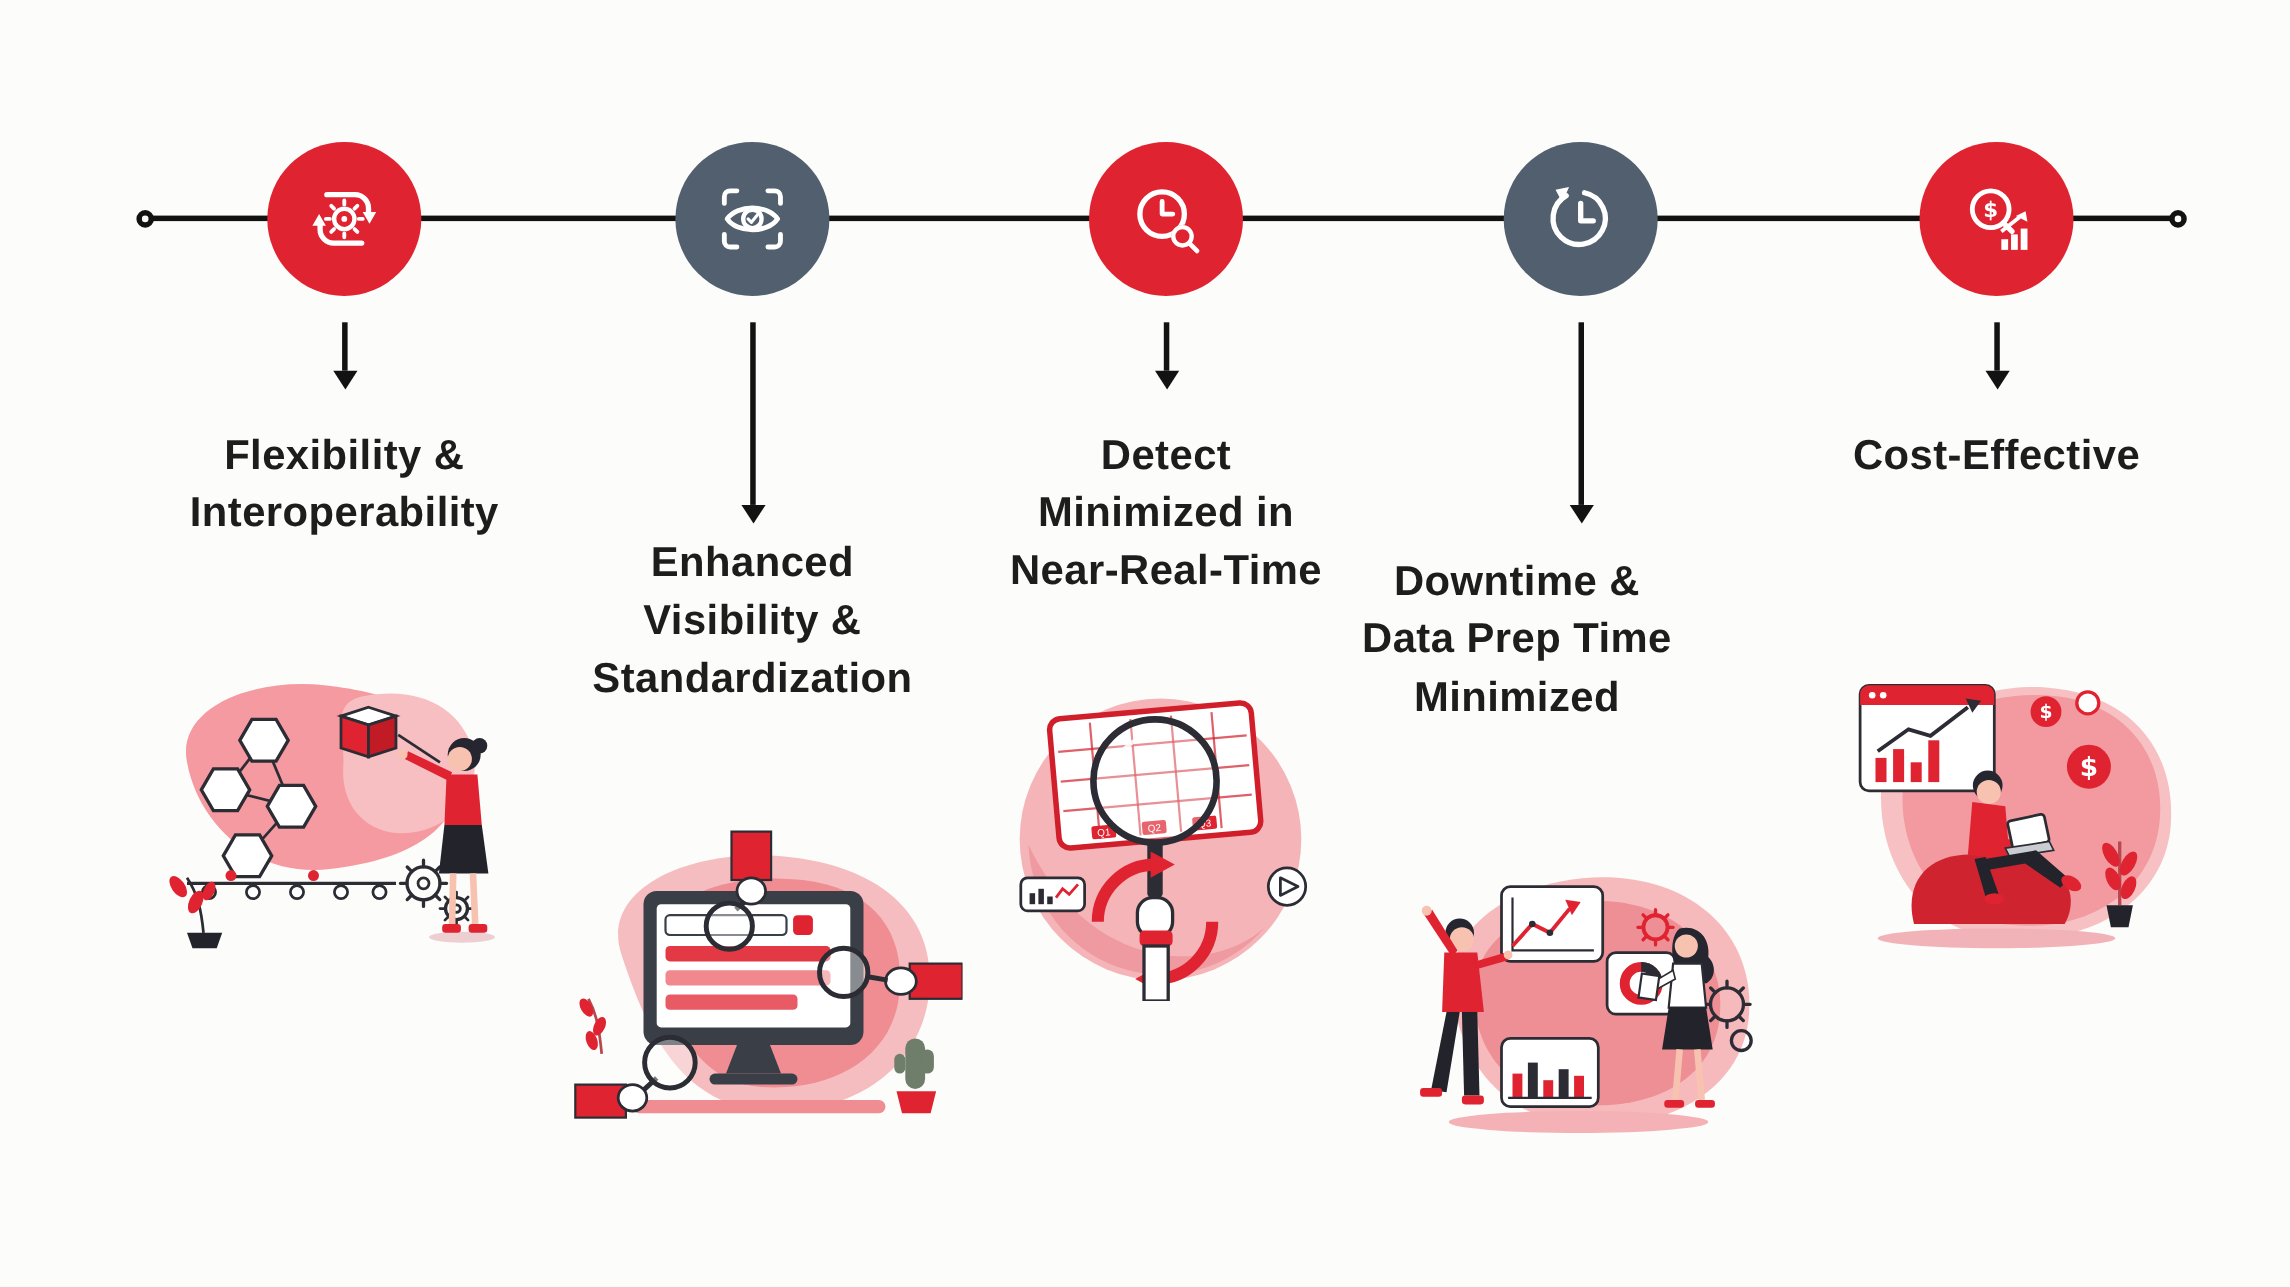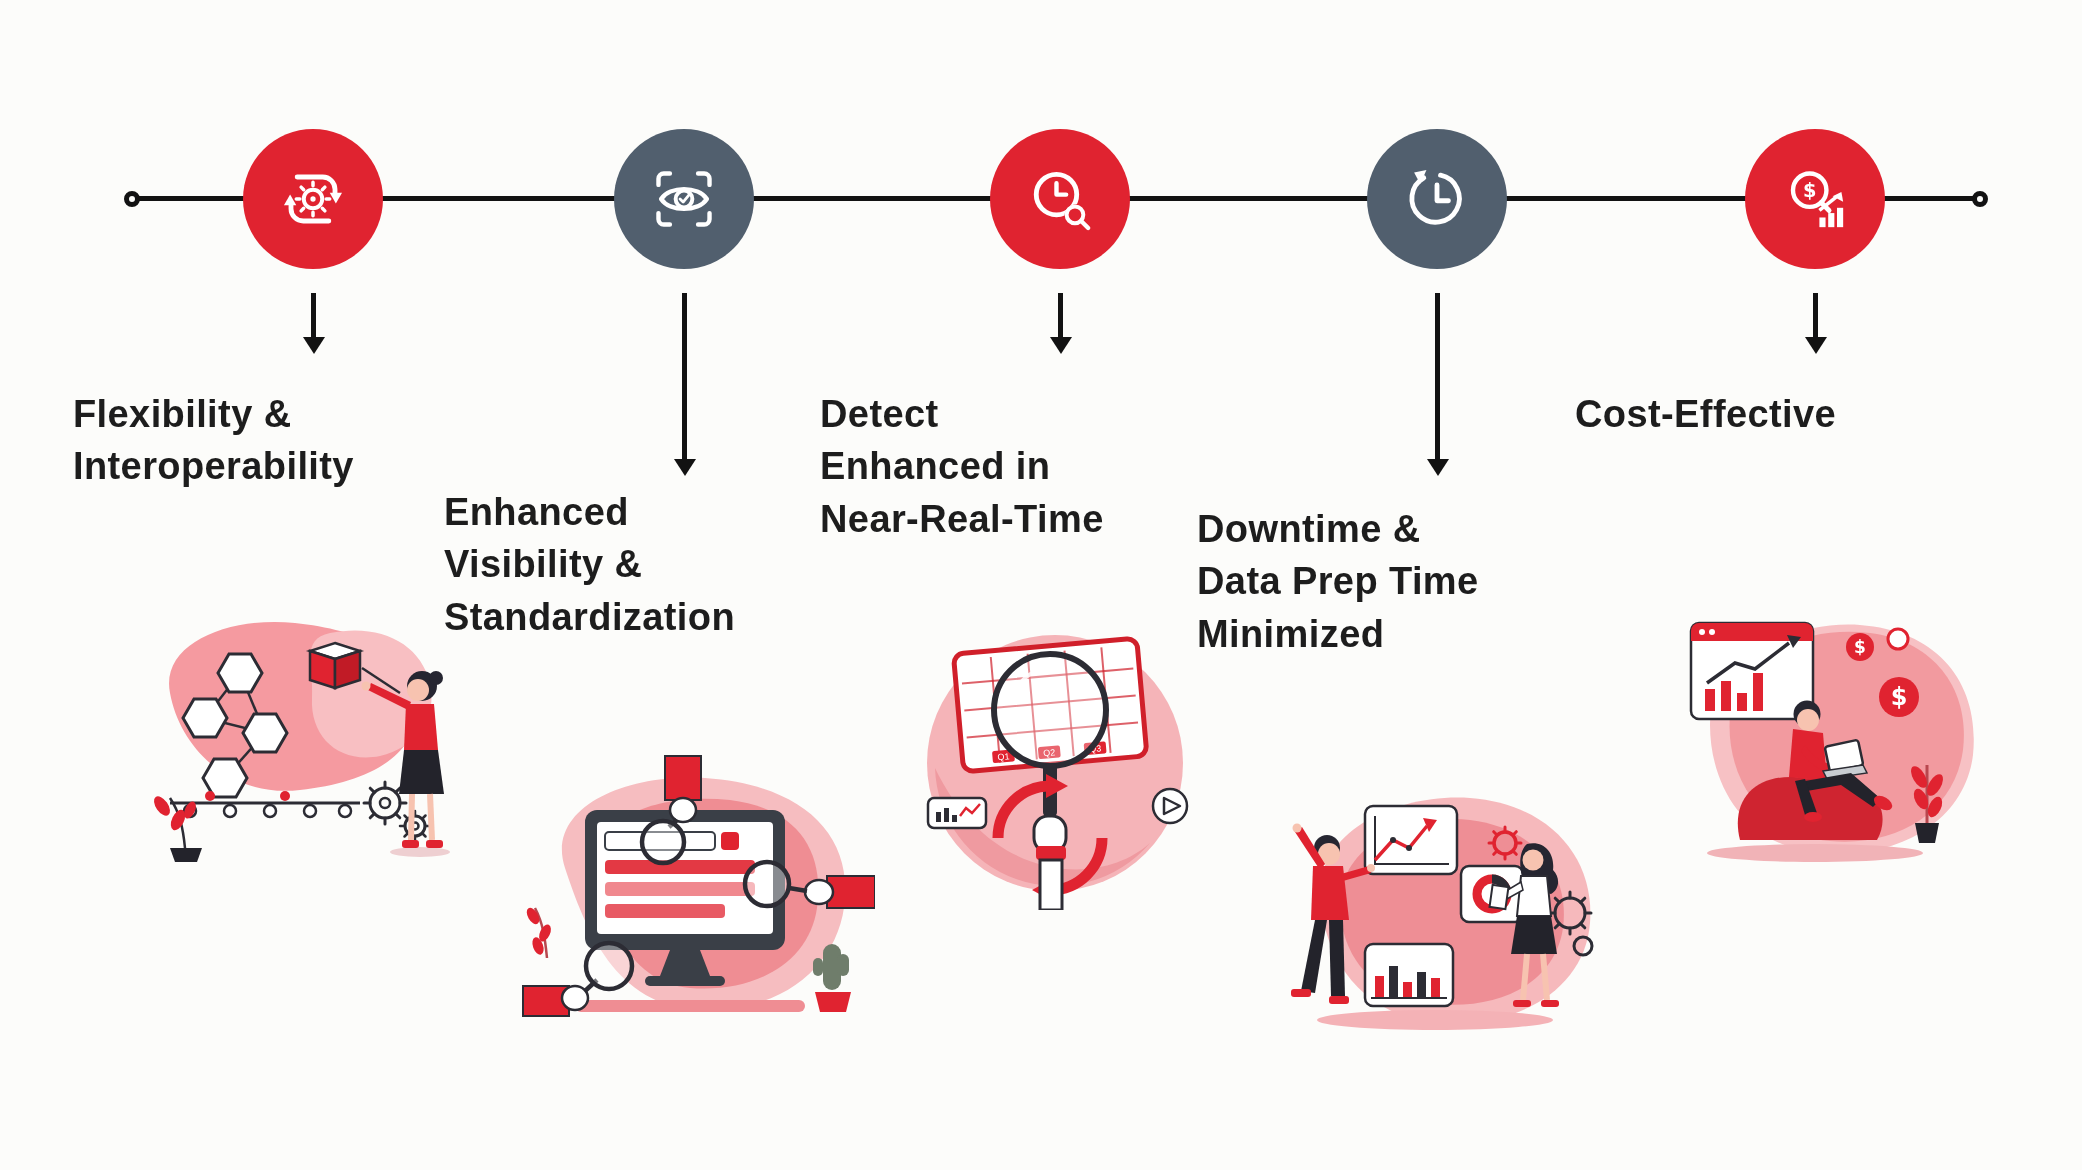--- a/index.html
+++ b/index.html
@@ -21,21 +21,21 @@
     display:flex; align-items:center; justify-content:center;
   }
   .node-circle svg { width:88px; height:88px; }
   .down-arrow { position:absolute; width:5px; background:#121212; }
   .down-arrow::after {
     content:""; position:absolute; left:-8.5px; top:100%;
     border-left:11px solid transparent; border-right:11px solid transparent;
     border-top:17px solid #121212;
   }
   .label {
-    position:absolute; width:480px; text-align:left;
+    position:absolute; width:480px; text-align:center;
     font-size:38px; font-weight:700; color:#1d1d1d;
     line-height:1.38; letter-spacing:.4px; white-space:pre-line;
   }
   .illus { position:absolute; }
 </style>
 </head>
 <body>
 
 <div class="canvas">
 
@@ -168,21 +168,21 @@
       <svg viewBox="0 0 100 100" aria-hidden="true">
         <circle cx="46" cy="45" r="23" stroke="#fff" stroke-width="5.5" fill="none"></circle>
         <path d="M46 32 V45 H57" stroke="#fff" stroke-width="5" fill="none" stroke-linecap="round" stroke-linejoin="round"></path>
         <circle cx="69" cy="70" r="14" fill="#e02330"></circle>
         <circle cx="67" cy="68" r="9.5" stroke="#fff" stroke-width="4.5" fill="none"></circle>
         <line x1="74" y1="75" x2="82" y2="83" stroke="#fff" stroke-width="5" stroke-linecap="round"></line>
       </svg>
     </div>
     <div class="down-arrow" style="left:1058px;top:293px;height:44px"></div>
     <div class="label" style="left:820px;top:388px">Detect
-Enhanced in
+Minimized in
 Near-Real-Time</div>
     <svg class="illus" style="left:900px;top:598px" width="315" height="312" viewBox="0 0 315 312">
       <circle cx="155" cy="165" r="128" fill="#f5b4b8"></circle>
       <path d="M35 170 A122 122 0 0 0 250 245 C200 290 90 285 35 170 Z" fill="#ef9aa0"></path>
       <g transform="rotate(-5 150 105)">
         <rect x="58" y="48" width="184" height="118" rx="10" fill="#fff" stroke="#d01f2a" stroke-width="5"></rect>
         <path d="M95 54 V160 M132 54 V160 M169 54 V160 M206 54 V160" stroke="#d01f2a" stroke-width="2" opacity="0.7"></path>
         <path d="M64 78 H236 M64 105 H236 M64 132 H236" stroke="#d01f2a" stroke-width="2" opacity="0.7"></path>
         <rect x="88" y="148" width="22" height="12" rx="2" fill="#e02330"></rect>
         <rect x="134" y="148" width="22" height="12" rx="2" fill="#e02330"></rect>
@@ -214,21 +214,21 @@
   
   <section class="node">
     <div class="node-circle" style="left: 1367px; background: rgb(81, 95, 110);">
       <svg viewBox="0 0 100 100" aria-hidden="true">
         <path d="M35 26 A27 27 0 1 0 54 23" stroke="#fff" stroke-width="5.5" fill="none" stroke-linecap="round"></path>
         <polygon points="24,20 38,17 31,33" fill="#fff"></polygon>
         <path d="M50 34 V52 H63" stroke="#fff" stroke-width="5.5" fill="none" stroke-linecap="round" stroke-linejoin="round"></path>
       </svg>
     </div>
     <div class="down-arrow" style="left:1435px;top:293px;height:166px"></div>
-    <div class="label" style="left:1197px;top:503px">Downtime &amp;
+    <div class="label" style="left:1139px;top:503px">Downtime &amp;
 Data Prep Time
 Minimized</div>
     <svg class="illus" style="left:1265px;top:748px" width="340" height="305" viewBox="0 0 340 305">
       <path d="M55 150 C50 85 130 45 205 50 C285 56 330 110 325 175 C320 240 255 280 175 275 C100 270 60 215 55 150 Z" fill="#f6b9bc"></path>
       <path d="M75 155 C75 100 140 65 205 72 C270 80 305 125 298 180 C290 235 235 262 170 256 C110 250 75 210 75 155 Z" fill="#ee8e95"></path>
       <ellipse cx="170" cy="272" rx="118" ry="10" fill="#f4b2b6"></ellipse>
       <rect x="100" y="58" width="92" height="68" rx="8" fill="#fff" stroke="#2c2c34" stroke-width="2.5"></rect>
       <path d="M110 68 V116 H184" stroke="#2c2c34" stroke-width="2" fill="none"></path>
       <polyline points="110,112 128,92 144,100 162,78" stroke="#e02330" stroke-width="3.5" fill="none"></polyline>
       <polygon points="158,70 172,72 164,84" fill="#e02330"></polygon>

